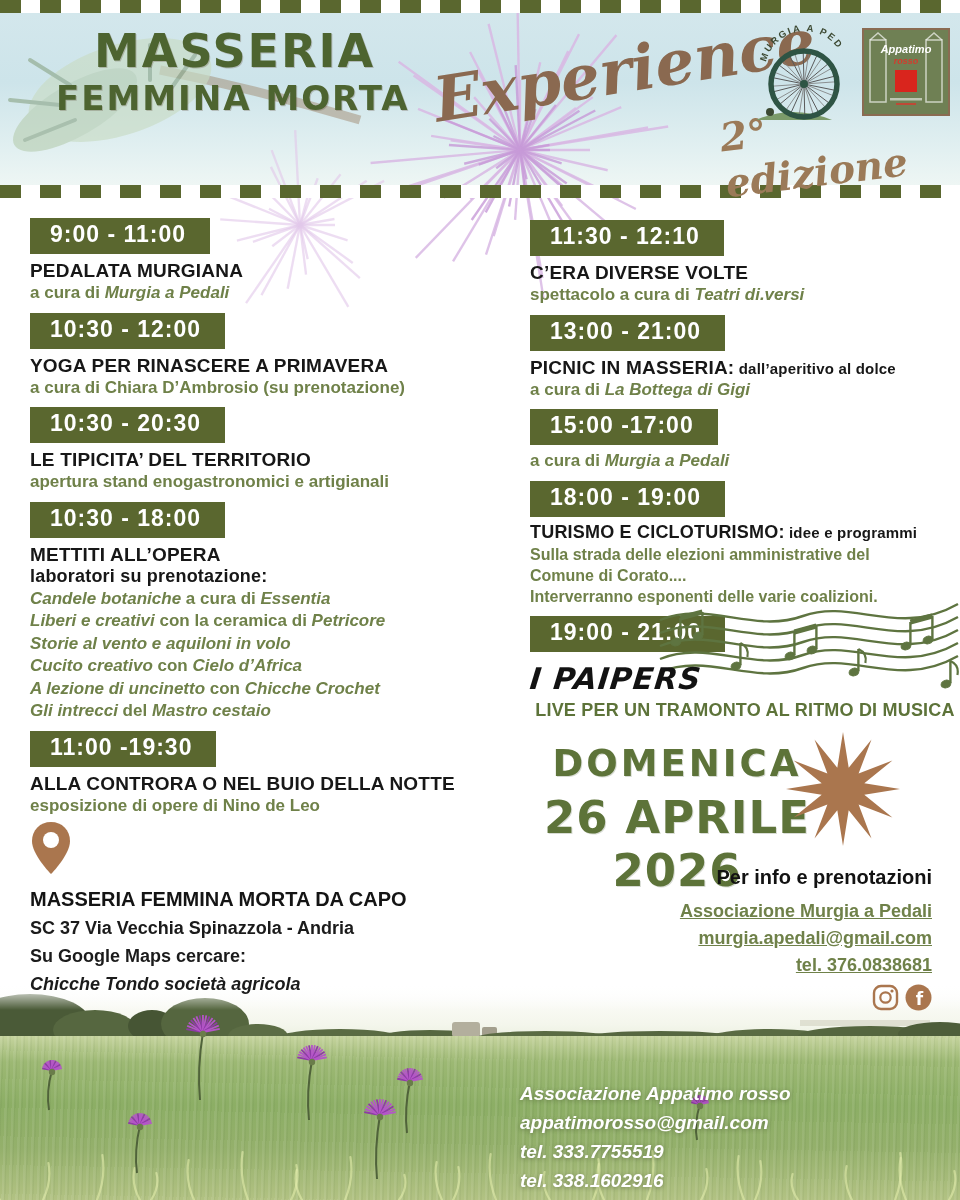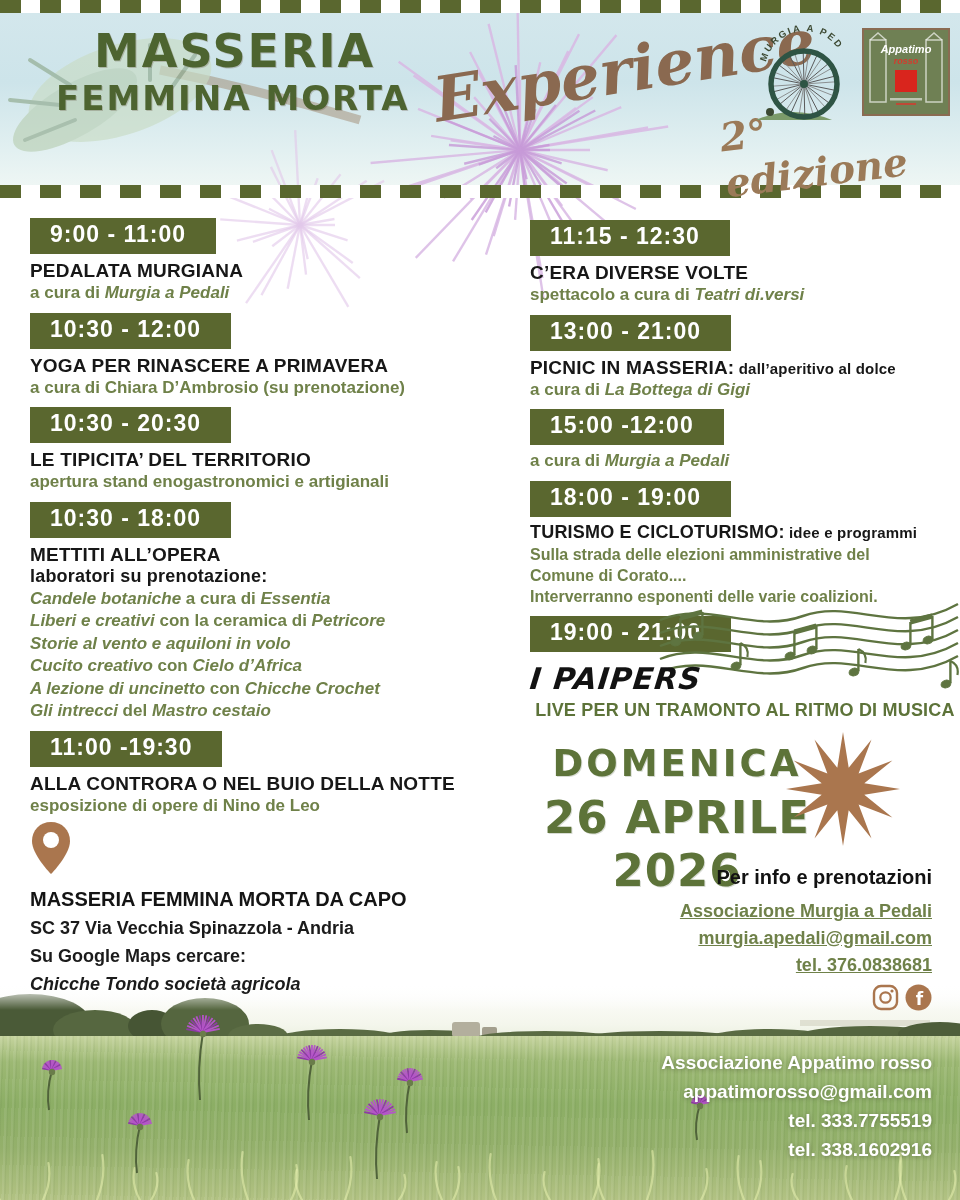--- a/index.html
+++ b/index.html
@@ -34,21 +34,21 @@
   #appatimo-logo{position:absolute;left:862px;top:28px;width:88px;height:88px;z-index:4;
                  background:#6f8054;border:2px solid #8a6b52;box-sizing:border-box;}
 
   
   .col{position:absolute;z-index:2;}
   #col-left{left:30px;top:218px;width:474px;}
   #col-right{left:530px;top:220px;width:428px;}
 
   .badge{display:inline-block;background:#5a672f;color:#ffffff;
          font-size:23px;font-weight:bold;letter-spacing:1px;
-         padding:3px 30px 6px 20px;margin-bottom:5px;}
+         padding:3px 24px 6px 20px;margin-bottom:5px;}
   .etitle{font-size:19px;font-weight:bold;color:#171717;letter-spacing:.2px;line-height:1.22;}
   .etitle .suffix{font-size:15px;}
   .etitle.sub{font-size:18px;}
   .event{margin-bottom:8px;}
   .event-line{font-size:17px;font-weight:bold;color:#6f8149;line-height:1.32;}
   .event.compact .etitle{font-size:18px;}
   .event.compact .event-line{font-size:16px;}
   .it{font-style:italic;}
 
   
@@ -86,21 +86,21 @@
   #tree-svg{position:absolute;left:0;top:8px;}
   #photo-field{position:absolute;left:0;top:52px;width:960px;height:164px;
     background:
       repeating-linear-gradient(92deg,rgba(255,255,255,.08) 0 2px,rgba(40,70,30,.05) 3px 4px,transparent 4px 7px),
       linear-gradient(180deg,#c6d49e 0%,#9cb873 16%,#8cae65 42%,#94b06b 68%,#b2c283 100%);}
   #flower-svg{position:absolute;left:0;top:0;}
   #photo-fade{position:absolute;left:0;top:0;width:960px;height:26px;
               background:linear-gradient(180deg,#ffffff 0%,rgba(255,255,255,0) 100%);}
 
   
-  #footer-block{position:absolute;left:520px;top:1045px;width:412px;z-index:5;text-align:right;}
+  #footer-block{position:absolute;left:520px;top:1076px;width:412px;z-index:5;font-style:italic;}
   #footer-block .fline{font-size:19px;font-weight:bold;color:#ffffff;margin-top:7px;
                        text-shadow:0 1px 4px rgba(50,60,30,.45);}
 </style>
 </head>
 <body>
 
 <div class="poster">
 
   <div class="strip" id="strip-top"></div>
   <div id="sky-band"></div>
@@ -277,23 +277,23 @@
   </div>
 
   <div class="col" id="col-left">
       <div class="event"><div class="badge">9:00 - 11:00</div><div class="etitle"><span>PEDALATA MURGIANA</span></div><div class="event-line"><span>a cura di </span><span class="it">Murgia a Pedali</span></div></div>
       <div class="event"><div class="badge">10:30 - 12:00</div><div class="etitle"><span>YOGA PER RINASCERE A PRIMAVERA</span></div><div class="event-line"><span>a cura di Chiara D’Ambrosio (su prenotazione)</span></div></div>
       <div class="event"><div class="badge">10:30 - 20:30</div><div class="etitle"><span>LE TIPICITA’ DEL TERRITORIO</span></div><div class="event-line"><span>apertura stand enogastronomici e artigianali</span></div></div>
       <div class="event"><div class="badge">10:30 - 18:00</div><div class="etitle"><span>METTITI ALL’OPERA</span></div><div class="etitle sub">laboratori su prenotazione:</div><div class="event-line"><span class="it">Candele botaniche</span><span> a cura di </span><span class="it">Essentia</span></div><div class="event-line"><span class="it">Liberi e creativi</span><span> con la ceramica di </span><span class="it">Petricore</span></div><div class="event-line"><span class="it">Storie al vento e aquiloni in volo</span></div><div class="event-line"><span class="it">Cucito creativo</span><span> con </span><span class="it">Cielo d’Africa</span></div><div class="event-line"><span class="it">A lezione di uncinetto</span><span> con </span><span class="it">Chicche Crochet</span></div><div class="event-line"><span class="it">Gli intrecci</span><span> del </span><span class="it">Mastro cestaio</span></div></div>
       <div class="event"><div class="badge">11:00 -19:30</div><div class="etitle"><span>ALLA CONTRORA O NEL BUIO DELLA NOTTE</span></div><div class="event-line"><span>esposizione di opere di Nino de Leo</span></div></div>
     </div>
   <div class="col" id="col-right">
-      <div class="event"><div class="badge">11:15 - 12:30</div><div class="etitle"><span>C’ERA DIVERSE VOLTE</span></div><div class="event-line"><span>spettacolo a cura di </span><span class="it">Teatri di.versi</span></div></div>
+      <div class="event"><div class="badge">11:30 - 12:10</div><div class="etitle"><span>C’ERA DIVERSE VOLTE</span></div><div class="event-line"><span>spettacolo a cura di </span><span class="it">Teatri di.versi</span></div></div>
       <div class="event"><div class="badge">13:00 - 21:00</div><div class="etitle"><span>PICNIC IN MASSERIA:</span><span class="suffix"> dall’aperitivo al dolce</span></div><div class="event-line"><span>a cura di </span><span class="it">La Bottega di Gigi</span></div></div>
-      <div class="event"><div class="badge">15:00 -12:00</div><div class="event-line"><span>a cura di </span><span class="it">Murgia a Pedali</span></div></div>
+      <div class="event"><div class="badge">15:00 -17:00</div><div class="event-line"><span>a cura di </span><span class="it">Murgia a Pedali</span></div></div>
       <div class="event compact"><div class="badge">18:00 - 19:00</div><div class="etitle"><span>TURISMO E CICLOTURISMO:</span><span class="suffix"> idee e programmi</span></div><div class="event-line"><span>Sulla strada delle elezioni amministrative del</span></div><div class="event-line"><span>Comune di Corato....</span></div><div class="event-line"><span>Interverranno esponenti delle varie coalizioni.</span></div></div>
     </div>
 
   <div id="music-block">
     <div class="badge">19:00 - 21:00</div>
     <svg id="music-notes" width="305" height="112" viewBox="0 0 305 112">
       <g id="staff-waves" stroke="#5e7440" stroke-width="2.4" fill="none">
           <path d="M2 20 C 50 0, 95 34, 145 16 S 240 38, 300 4"></path>
           <path d="M2 33 C 50 13, 95 47, 145 29 S 240 51, 300 17"></path>
           <path d="M2 46 C 50 26, 95 60, 145 42 S 240 64, 300 30"></path>

